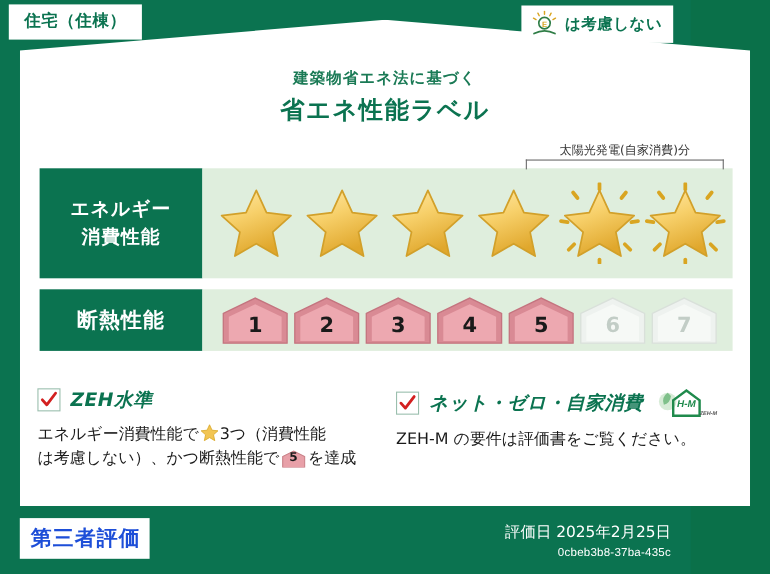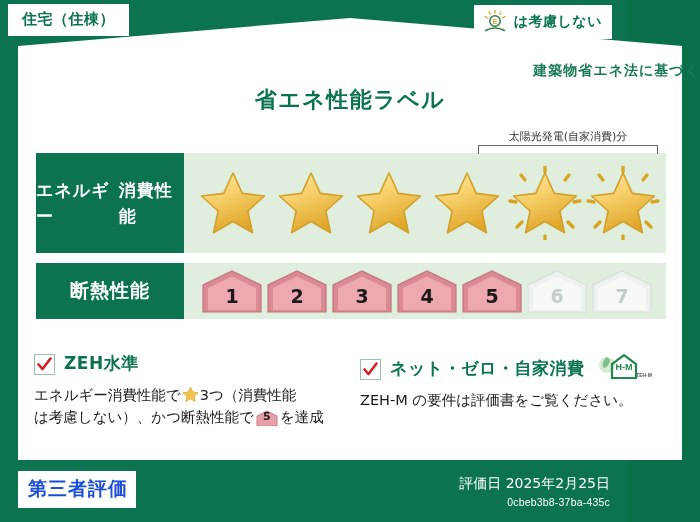--- a/index.html
+++ b/index.html
@@ -44,33 +44,32 @@
   .badge-reene .btxt{
     font-size:14px;font-weight:bold;color:#0b7350;letter-spacing:.5px;
     font-family:"DejaVu Sans",sans-serif;
   }
 
   
   .title-wrap{position:absolute;left:0;top:62px;width:700px;text-align:center;}
   .title-sub{
     font-size:14px;font-weight:bold;color:#1a7a55;letter-spacing:1px;
     font-family:"DejaVu Sans",sans-serif;
-    text-align:right;
   }
   .title-main{
     margin-top:5px;
     font-size:22px;font-weight:bold;color:#0b7350;letter-spacing:1.5px;
     font-family:"DejaVu Sans",sans-serif;
   }
 
   
   .row{position:absolute;left:36px;width:630px;display:flex;}
   .row-label{
     width:148px;flex:0 0 148px;background:#0b7350;
-    display:flex;flex-direction:row;align-items:center;justify-content:center;
+    display:flex;flex-direction:column;align-items:center;justify-content:center;
     color:#fff;font-weight:bold;font-family:"DejaVu Sans",sans-serif;
     letter-spacing:1px;
   }
   .row-body{flex:1;background:#dfeedd;position:relative;}
 
   #row-energy{top:153px;height:100px;}
   #row-energy .row-label{font-size:17px;line-height:26px;}
   #row-insul{top:263px;height:56px;}
   #row-insul .row-label{font-size:19px;}
 
@@ -113,21 +112,21 @@
     font-family:"DejaVu Sans",sans-serif;
     padding-bottom:6px;
   }
   .grade.on .gnum{color:#1a1a1a;}
   .grade.off .gnum{color:#c2cdc6;}
 
   
   .crit{position:absolute;top:352px;}
   #crit-left{left:34px;width:320px;}
   #crit-right{left:360px;width:306px;}
-  .crit-head{display:flex;align-items:flex-end;gap:9px;}
+  .crit-head{display:flex;align-items:center;gap:9px;font-style:italic;}
   .chk{
     width:19px;height:19px;flex:0 0 19px;
     border:1.5px solid #9bbfae;background:#fff;
     position:relative;
   }
   .crit-title{
     font-size:17px;font-weight:bold;color:#0b7350;letter-spacing:.5px;
     font-family:"DejaVu Sans",sans-serif;white-space:nowrap;
   }
   .crit-body{

